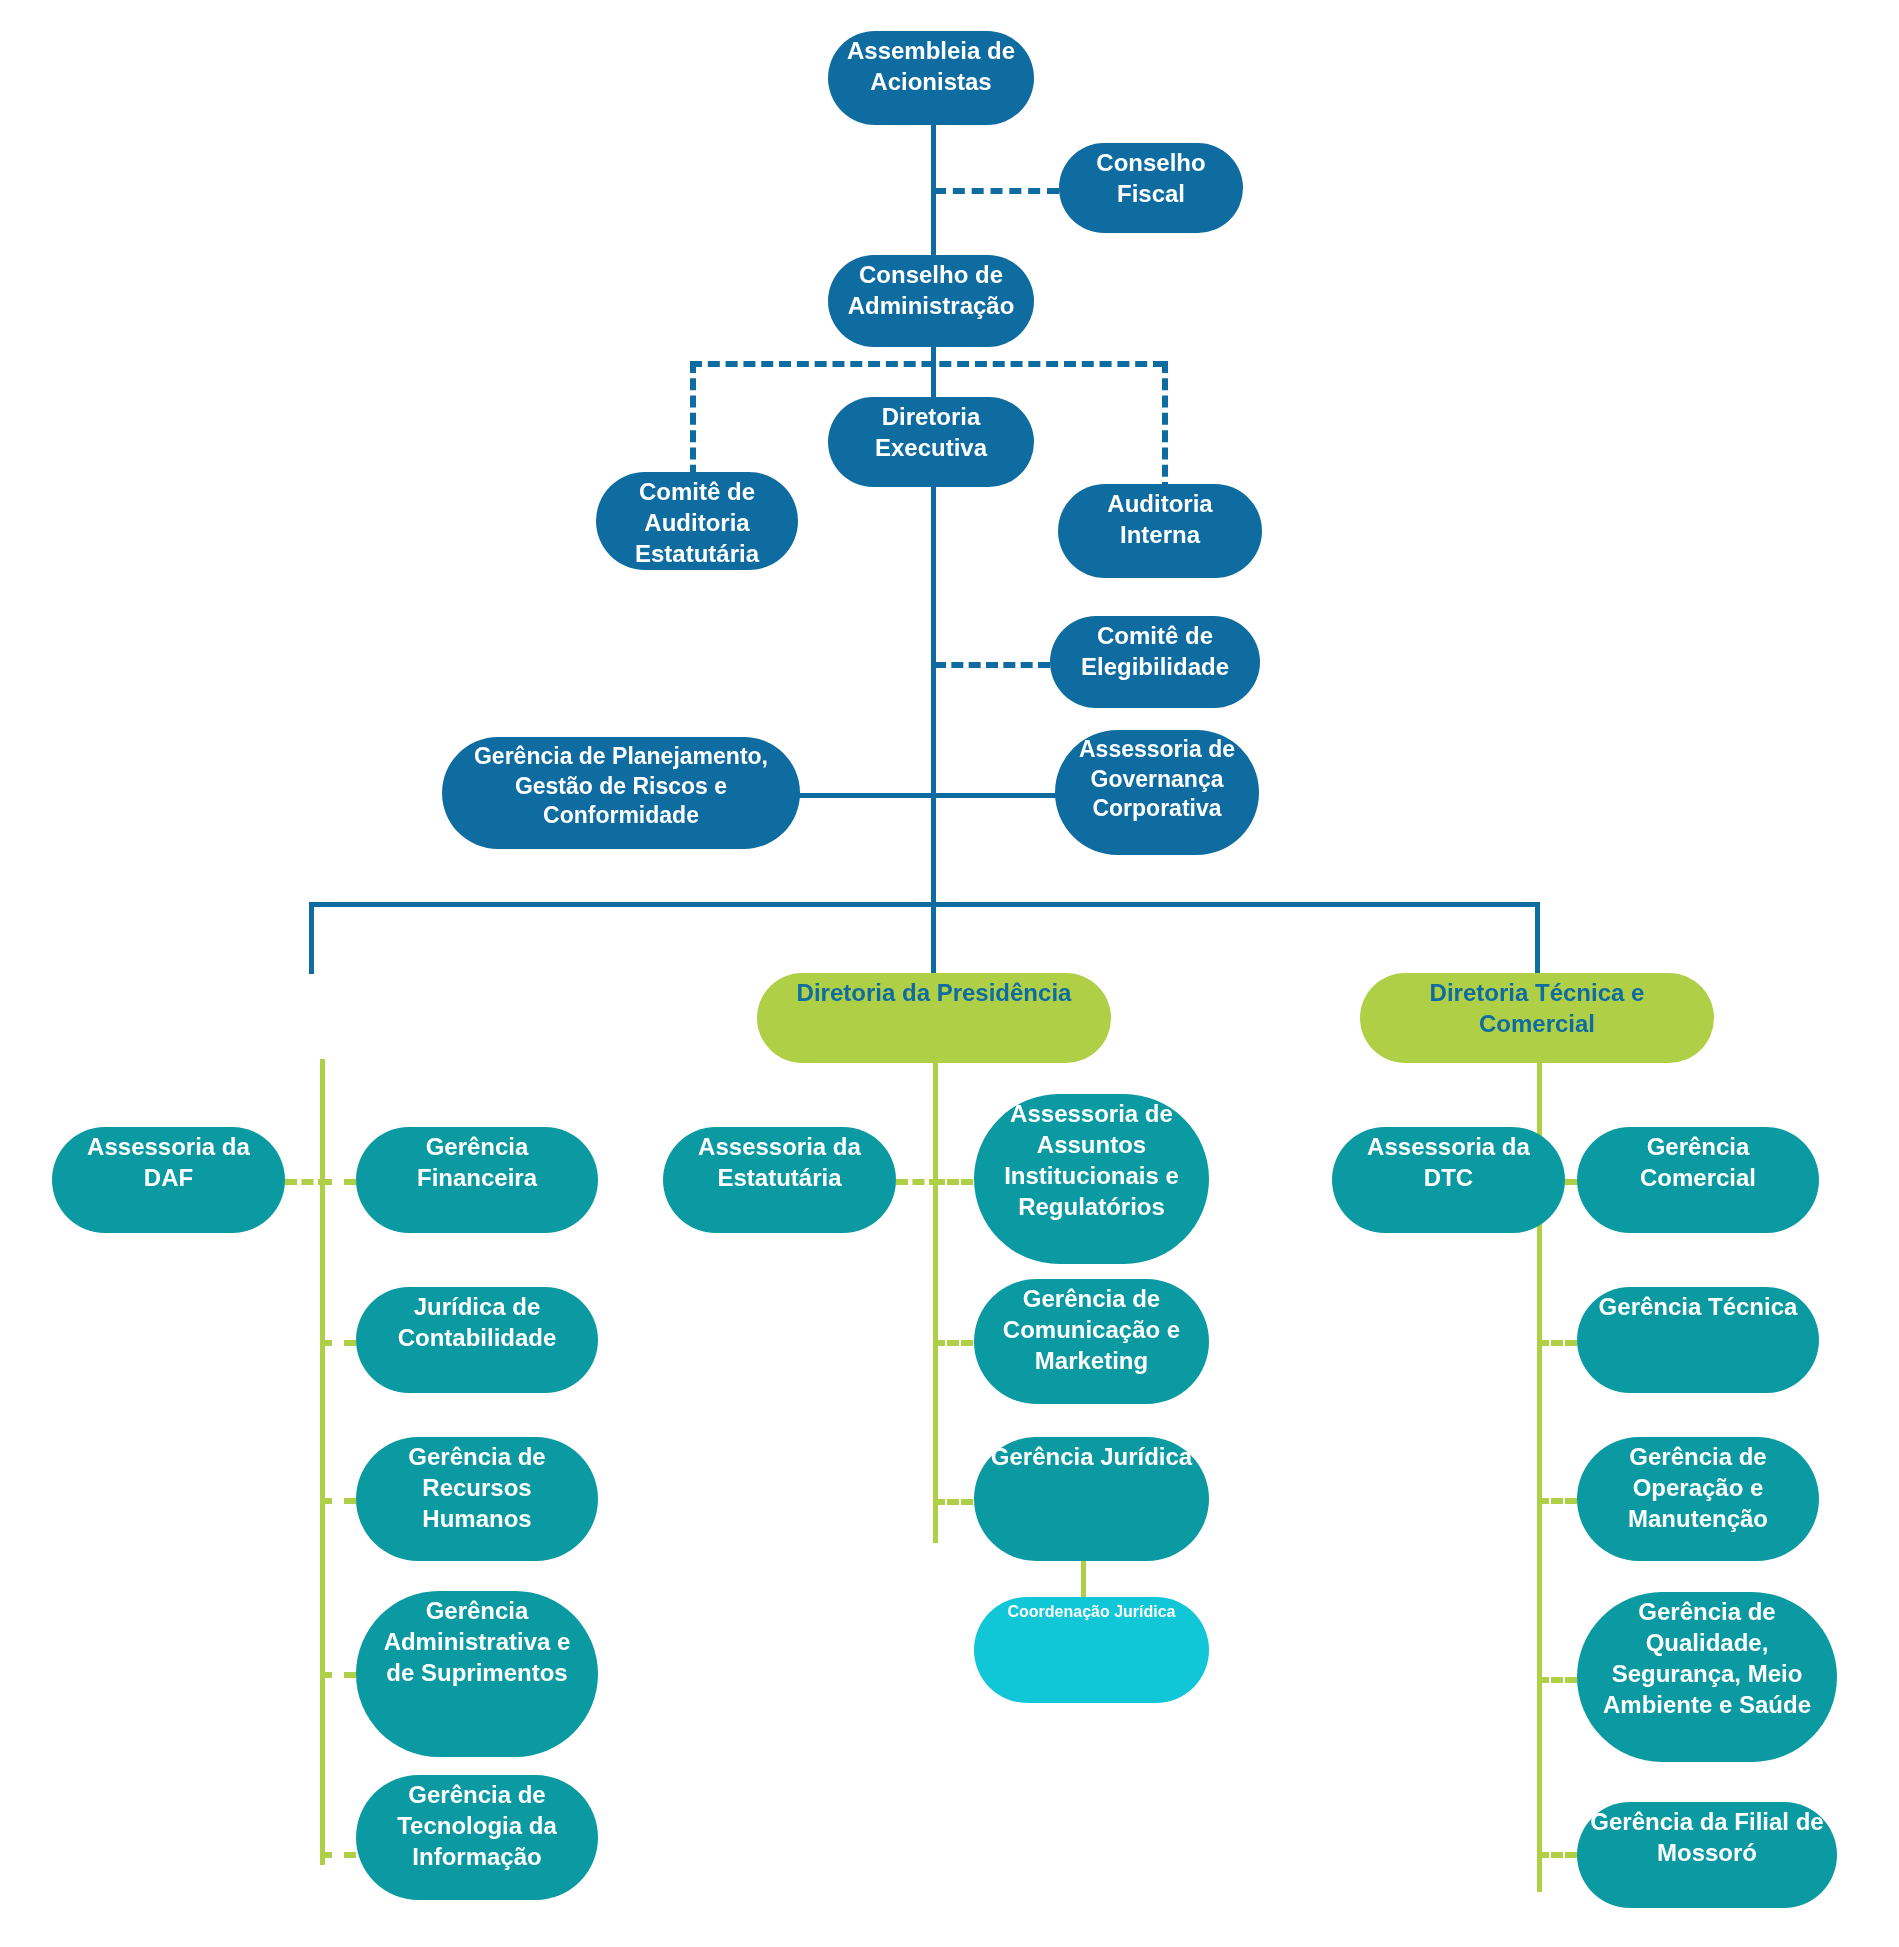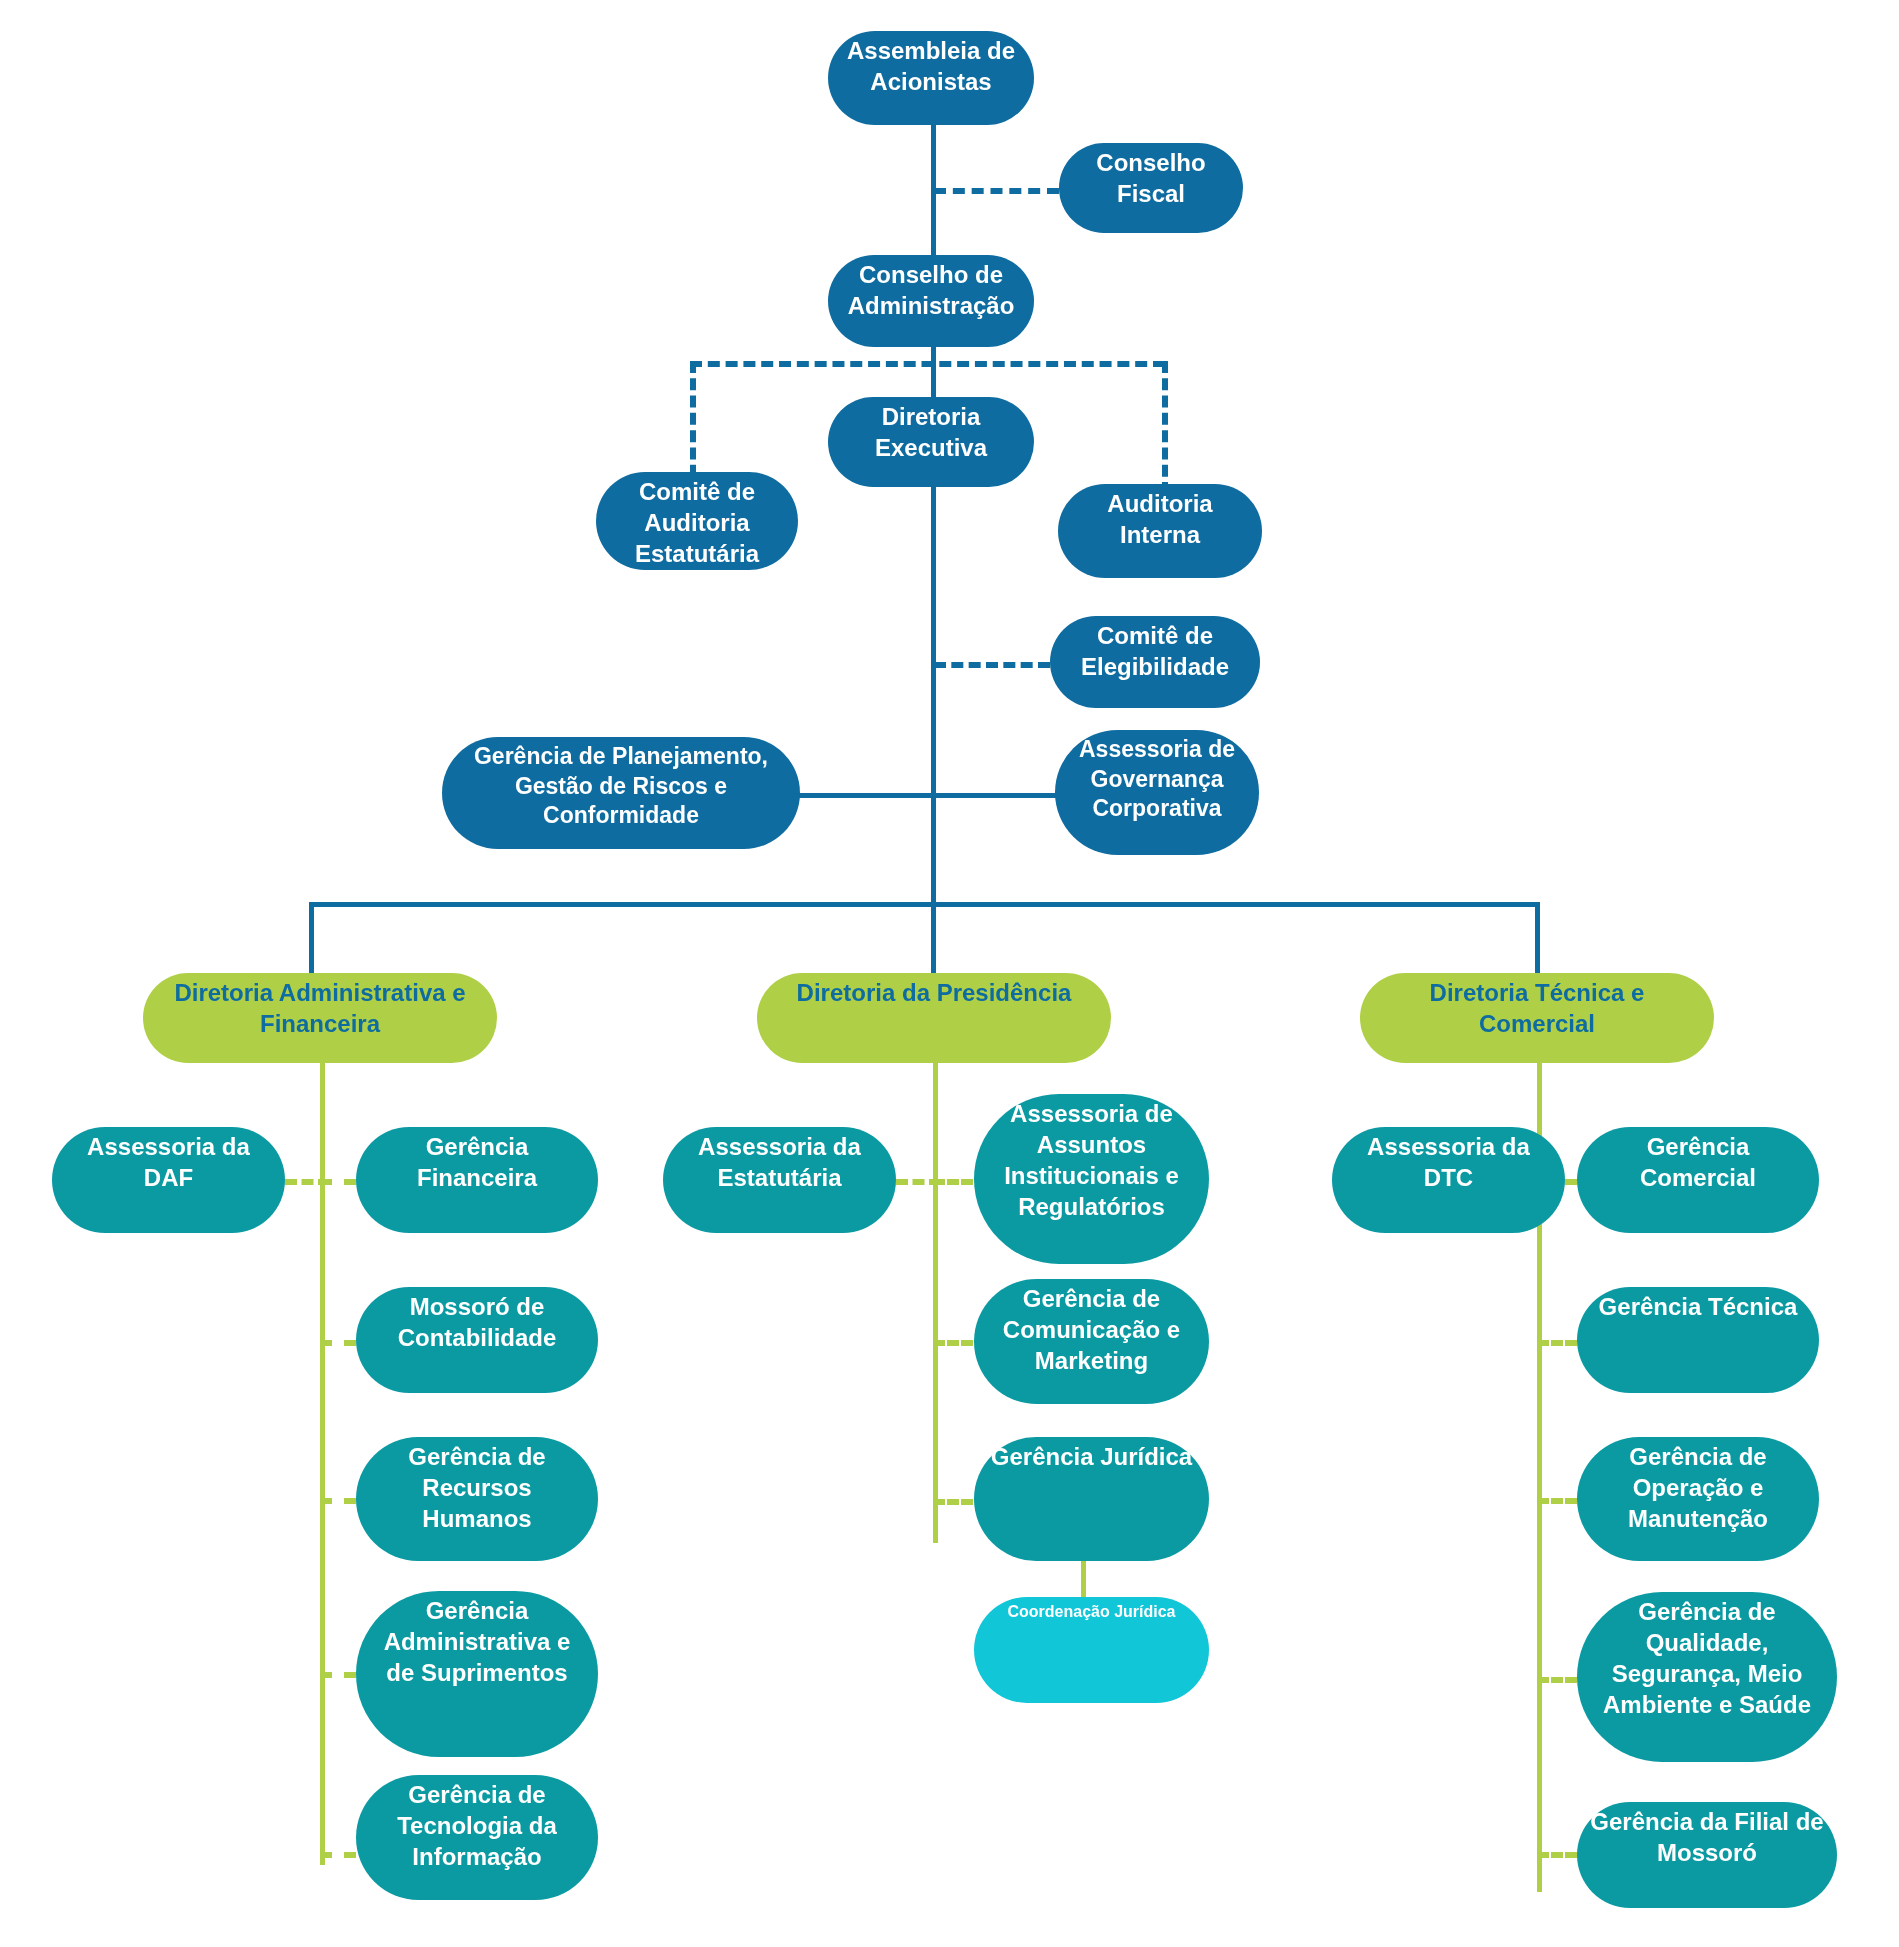--- a/index.html
+++ b/index.html
@@ -124,42 +124,39 @@
   </div>
 
   <div class="node n-blue" style="left:442px; top:737px; width:358px; height:112px; font-size:23px;">
     <span>Gerência de Planejamento, Gestão de Riscos e Conformidade</span>
   </div>
 
   <div class="node n-blue" style="left:1055px; top:730px; width:204px; height:125px; font-size:23px;">
     <span>Assessoria de Governança Corporativa</span>
   </div>
 
-  <div class="node n-green" style="left:143px; top:973px; width:354px; height:90px; font-size:24px;">
-    <span>Diretoria Administrativa e Financeira</span>
-  </div>
 
   <div class="node n-green" style="left:757px; top:973px; width:354px; height:90px; font-size:24px;">
     <span>Diretoria da Presidência</span>
   </div>
 
   <div class="node n-green" style="left:1360px; top:973px; width:354px; height:90px; font-size:24px;">
     <span>Diretoria Técnica e Comercial</span>
   </div>
 
   <div class="node n-teal" style="left:52px; top:1127px; width:233px; height:106px; font-size:24px;">
     <span>Assessoria da DAF</span>
   </div>
 
   <div class="node n-teal" style="left:356px; top:1127px; width:242px; height:106px; font-size:24px;">
     <span>Gerência Financeira</span>
   </div>
 
   <div class="node n-teal" style="left:356px; top:1287px; width:242px; height:106px; font-size:24px;">
-    <span>Mossoró de Contabilidade</span>
+    <span>Jurídica de Contabilidade</span>
   </div>
 
   <div class="node n-teal" style="left:356px; top:1437px; width:242px; height:124px; font-size:24px;">
     <span>Gerência de Recursos Humanos</span>
   </div>
 
   <div class="node n-teal" style="left:356px; top:1591px; width:242px; height:166px; font-size:24px;">
     <span>Gerência Administrativa e de Suprimentos</span>
   </div>
 

